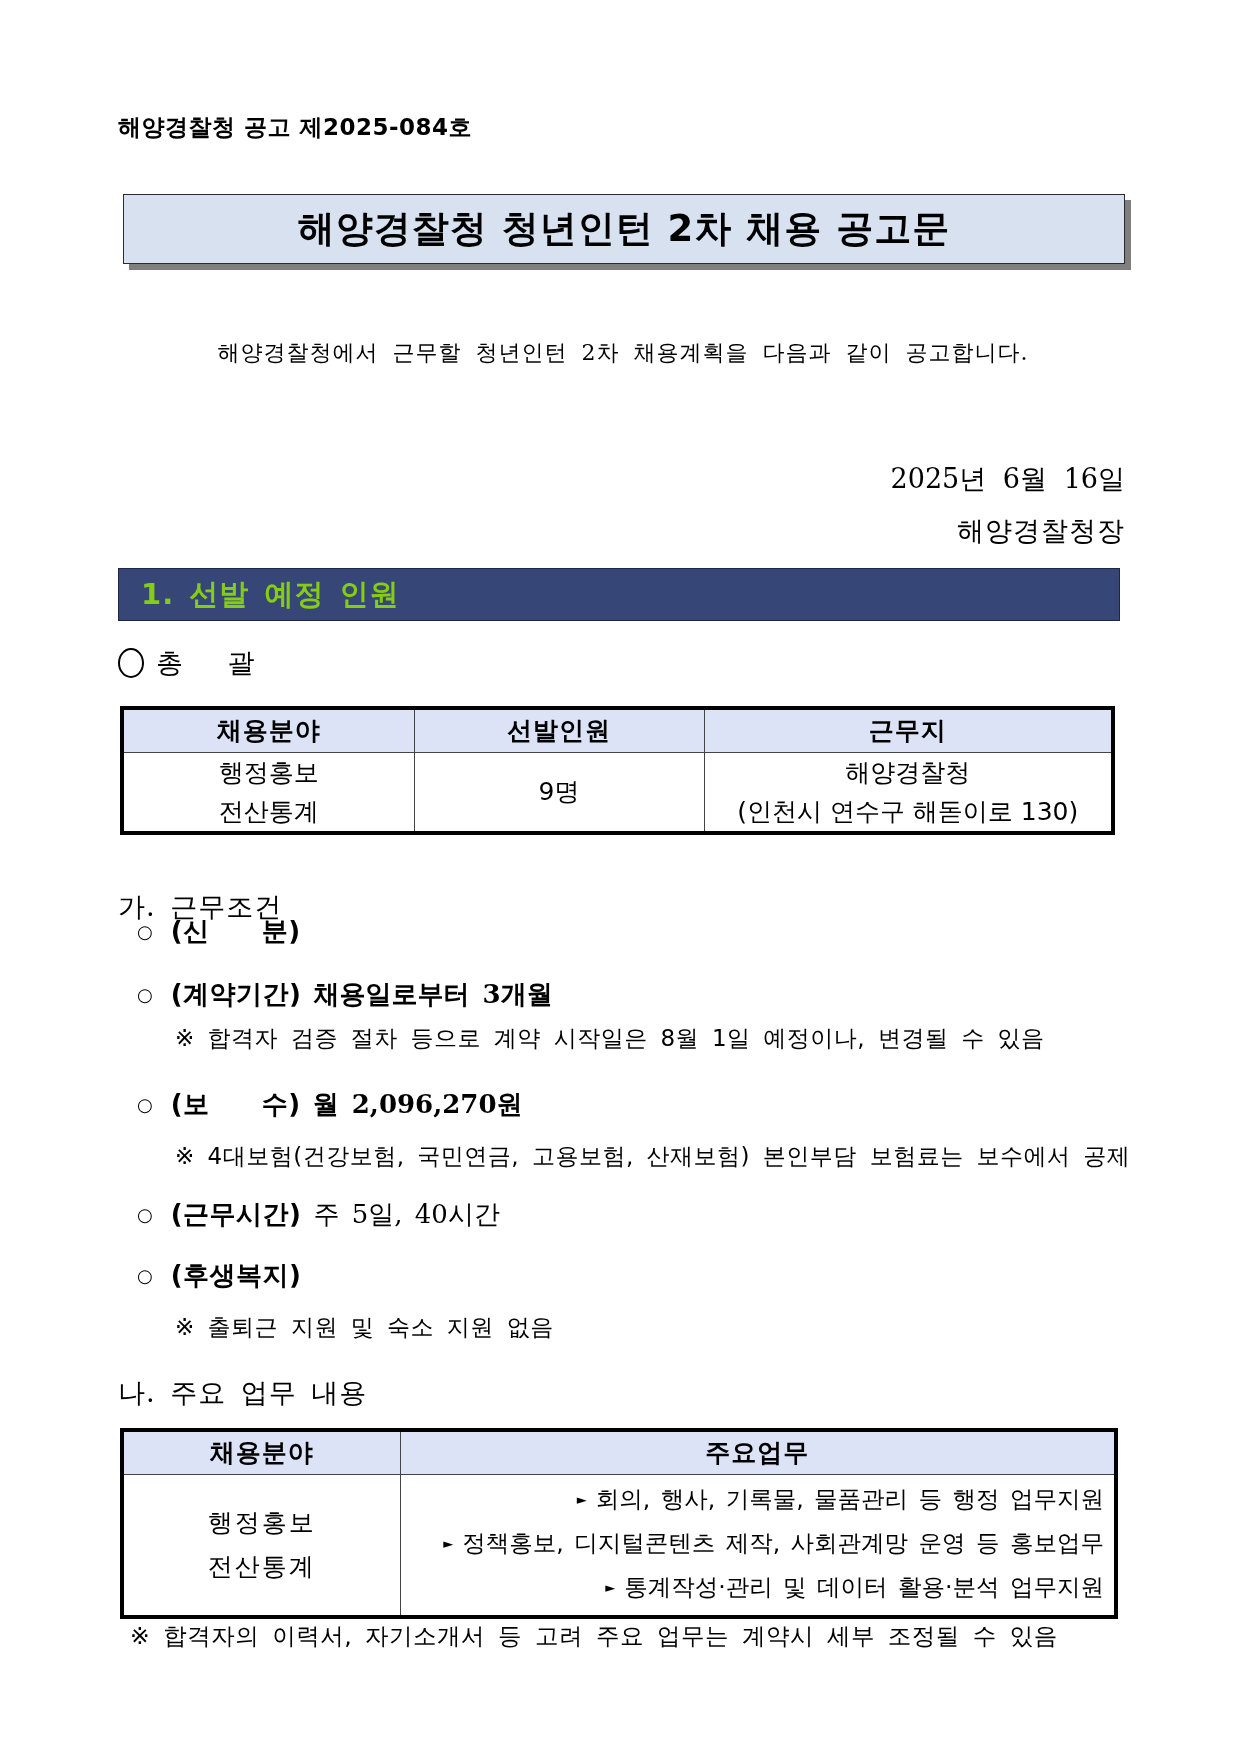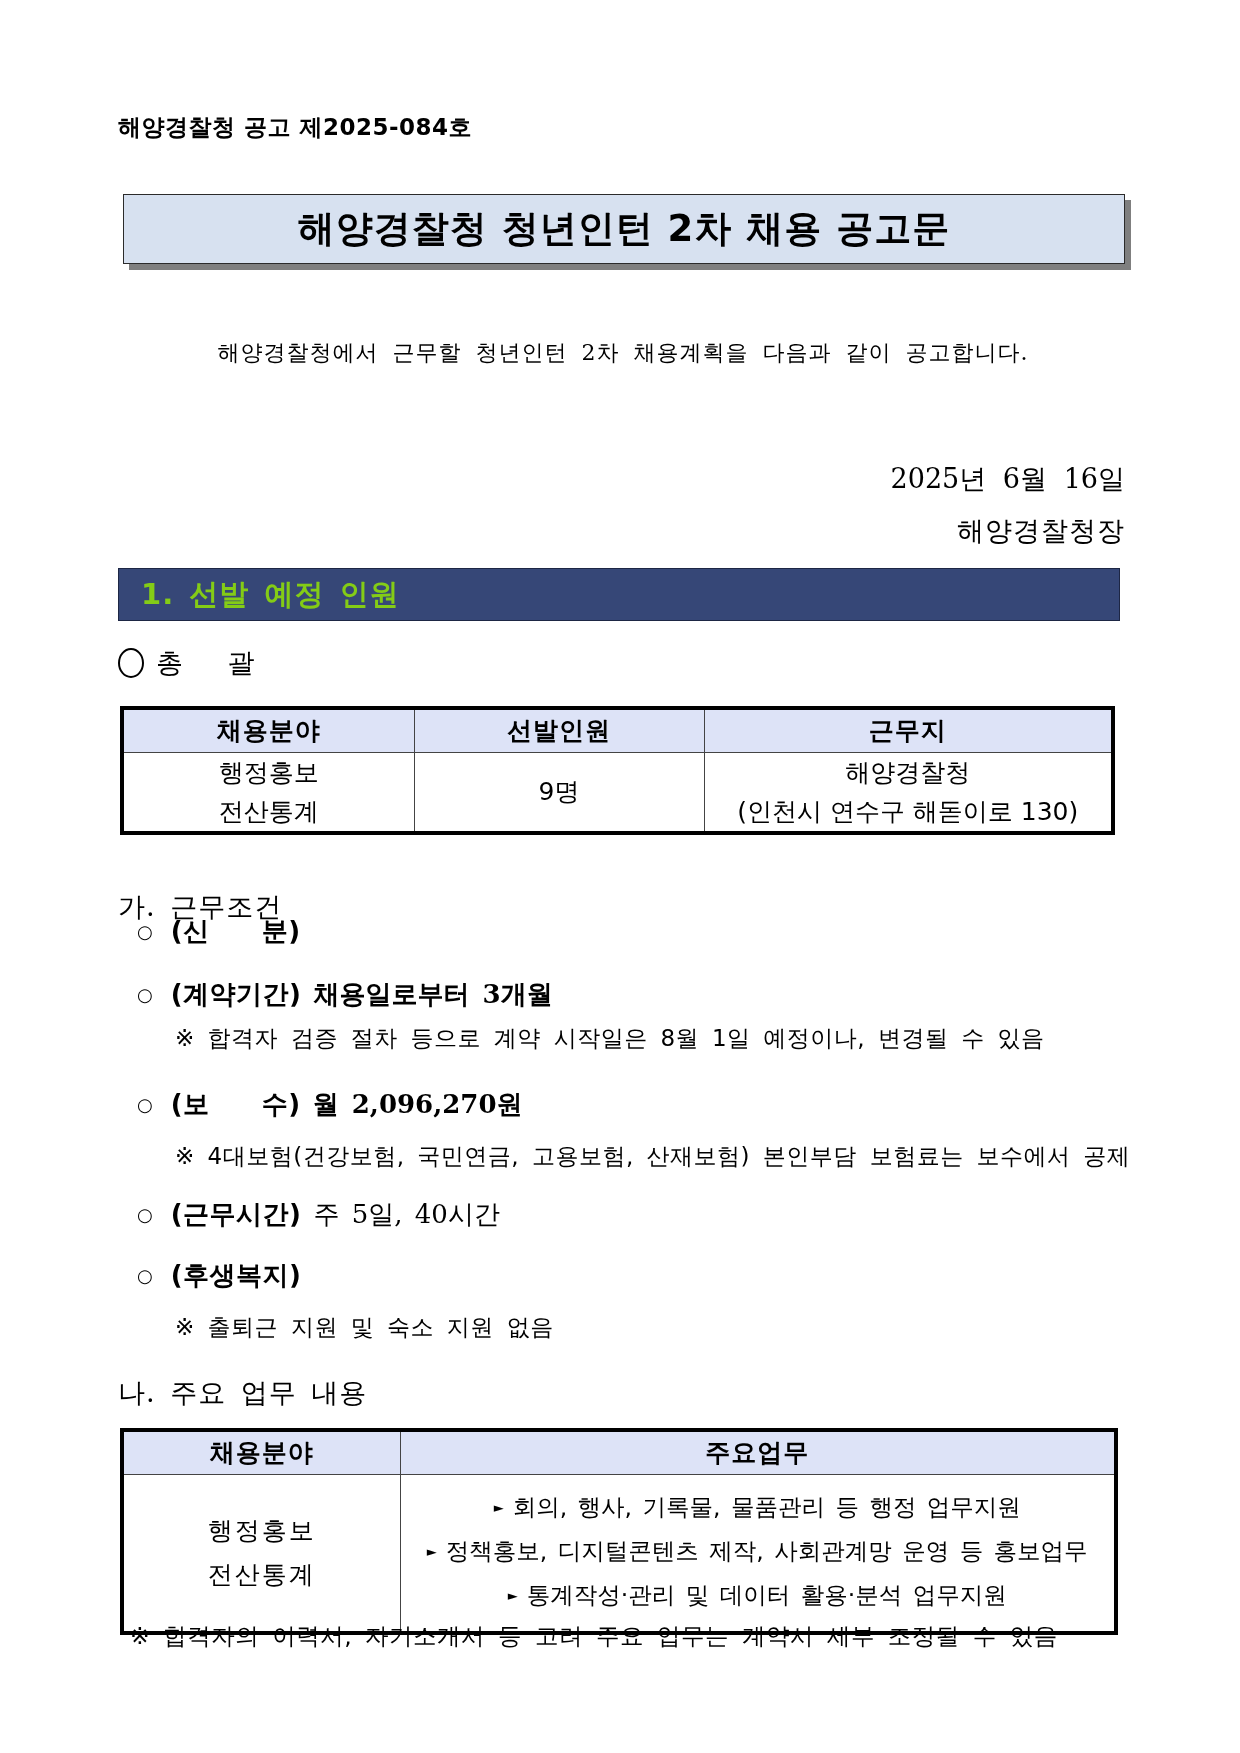--- a/index.html
+++ b/index.html
@@ -37,21 +37,21 @@
     .bullet { font-family: "DejaVu Serif", "Liberation Serif", serif; font-size: 26px; display: flex; align-items: baseline; word-spacing: 4px; }
     .bullet .dot { font-family: "DejaVu Sans", sans-serif; font-size: 18px; margin-right: 18px; position: relative; top: -2px; }
     .bullet .key { font-family: "DejaVu Sans", sans-serif; font-weight: bold; margin-right: 12px; letter-spacing: 0.5px; }
     .bullet .key-spread { display: inline-flex; justify-content: space-between; width: 130px; }
     .bullet .val-bold { font-weight: bold; }
     .note { font-size: 23px; letter-spacing: 0.5px; word-spacing: 5px; }
 
     .tbl2 { left: 120px; top: 1428px; width: 998px; border: 4px solid #000; }
     .tbl2 th { background: #dde3f7; font-size: 25px; font-weight: bold; height: 44px; letter-spacing: 1px; }
     .tbl2 td.field { width: 278px; font-size: 25px; line-height: 44px; letter-spacing: 2px; }
-    .tbl2 td.duties { text-align: center; padding: 12px 10px; font-size: 23.5px; line-height: 40px; word-spacing: 3px; }
+    .tbl2 td.duties { text-align: right; padding: 4px 10px; font-size: 23.5px; line-height: 40px; word-spacing: 3px; }
     .tri-icon { display: inline-block; font-size: 13px; margin-right: 9px; position: relative; top: -3px; }
 
     .footer-note { left: 130px; top: 1620px; font-size: 23.5px; letter-spacing: 0.5px; word-spacing: 5px; }
   </style>
 </head>
 <body>
 
 <div class="abs notice-no">해양경찰청 공고 제2025-084호</div>
 
 <div class="abs title-shadow"></div>

